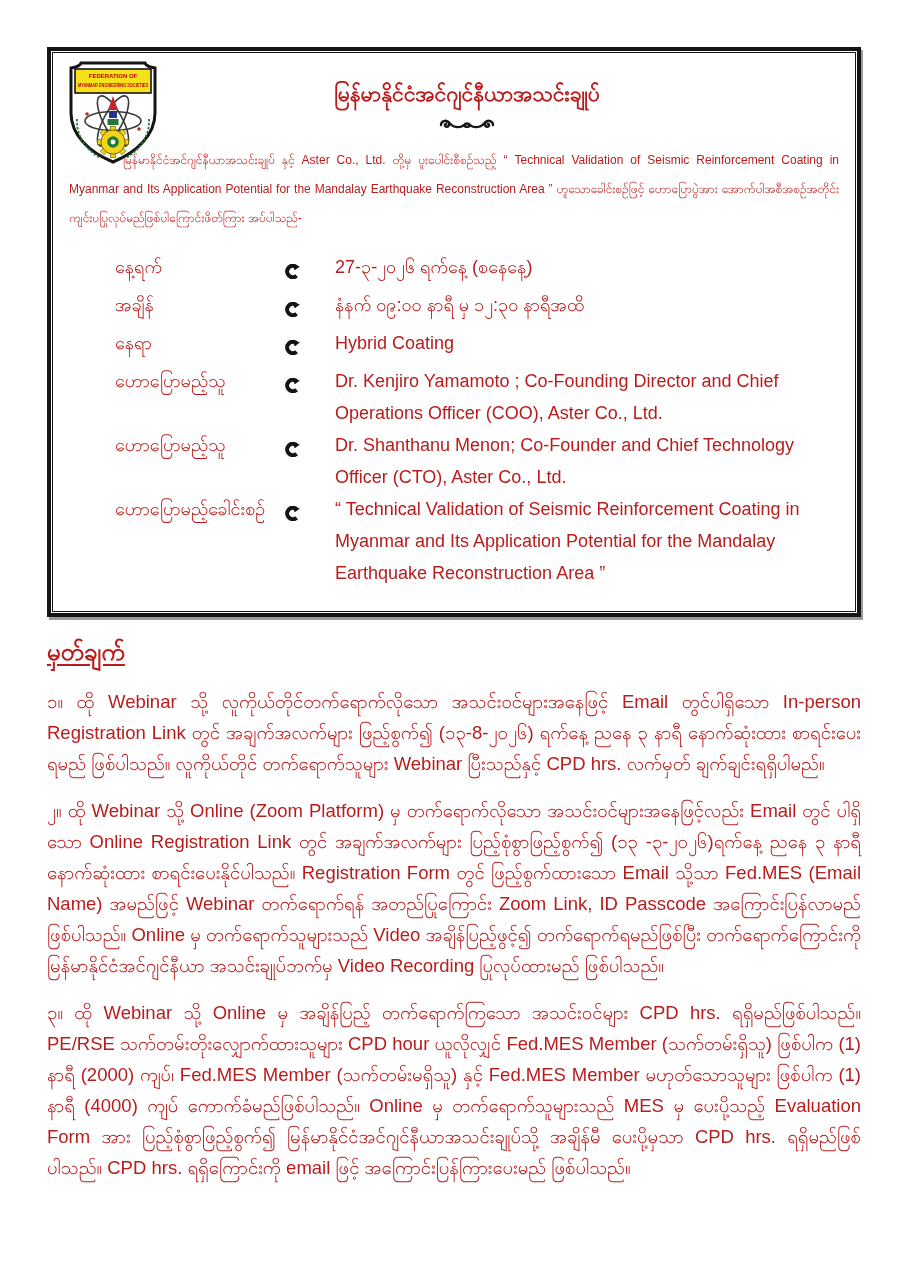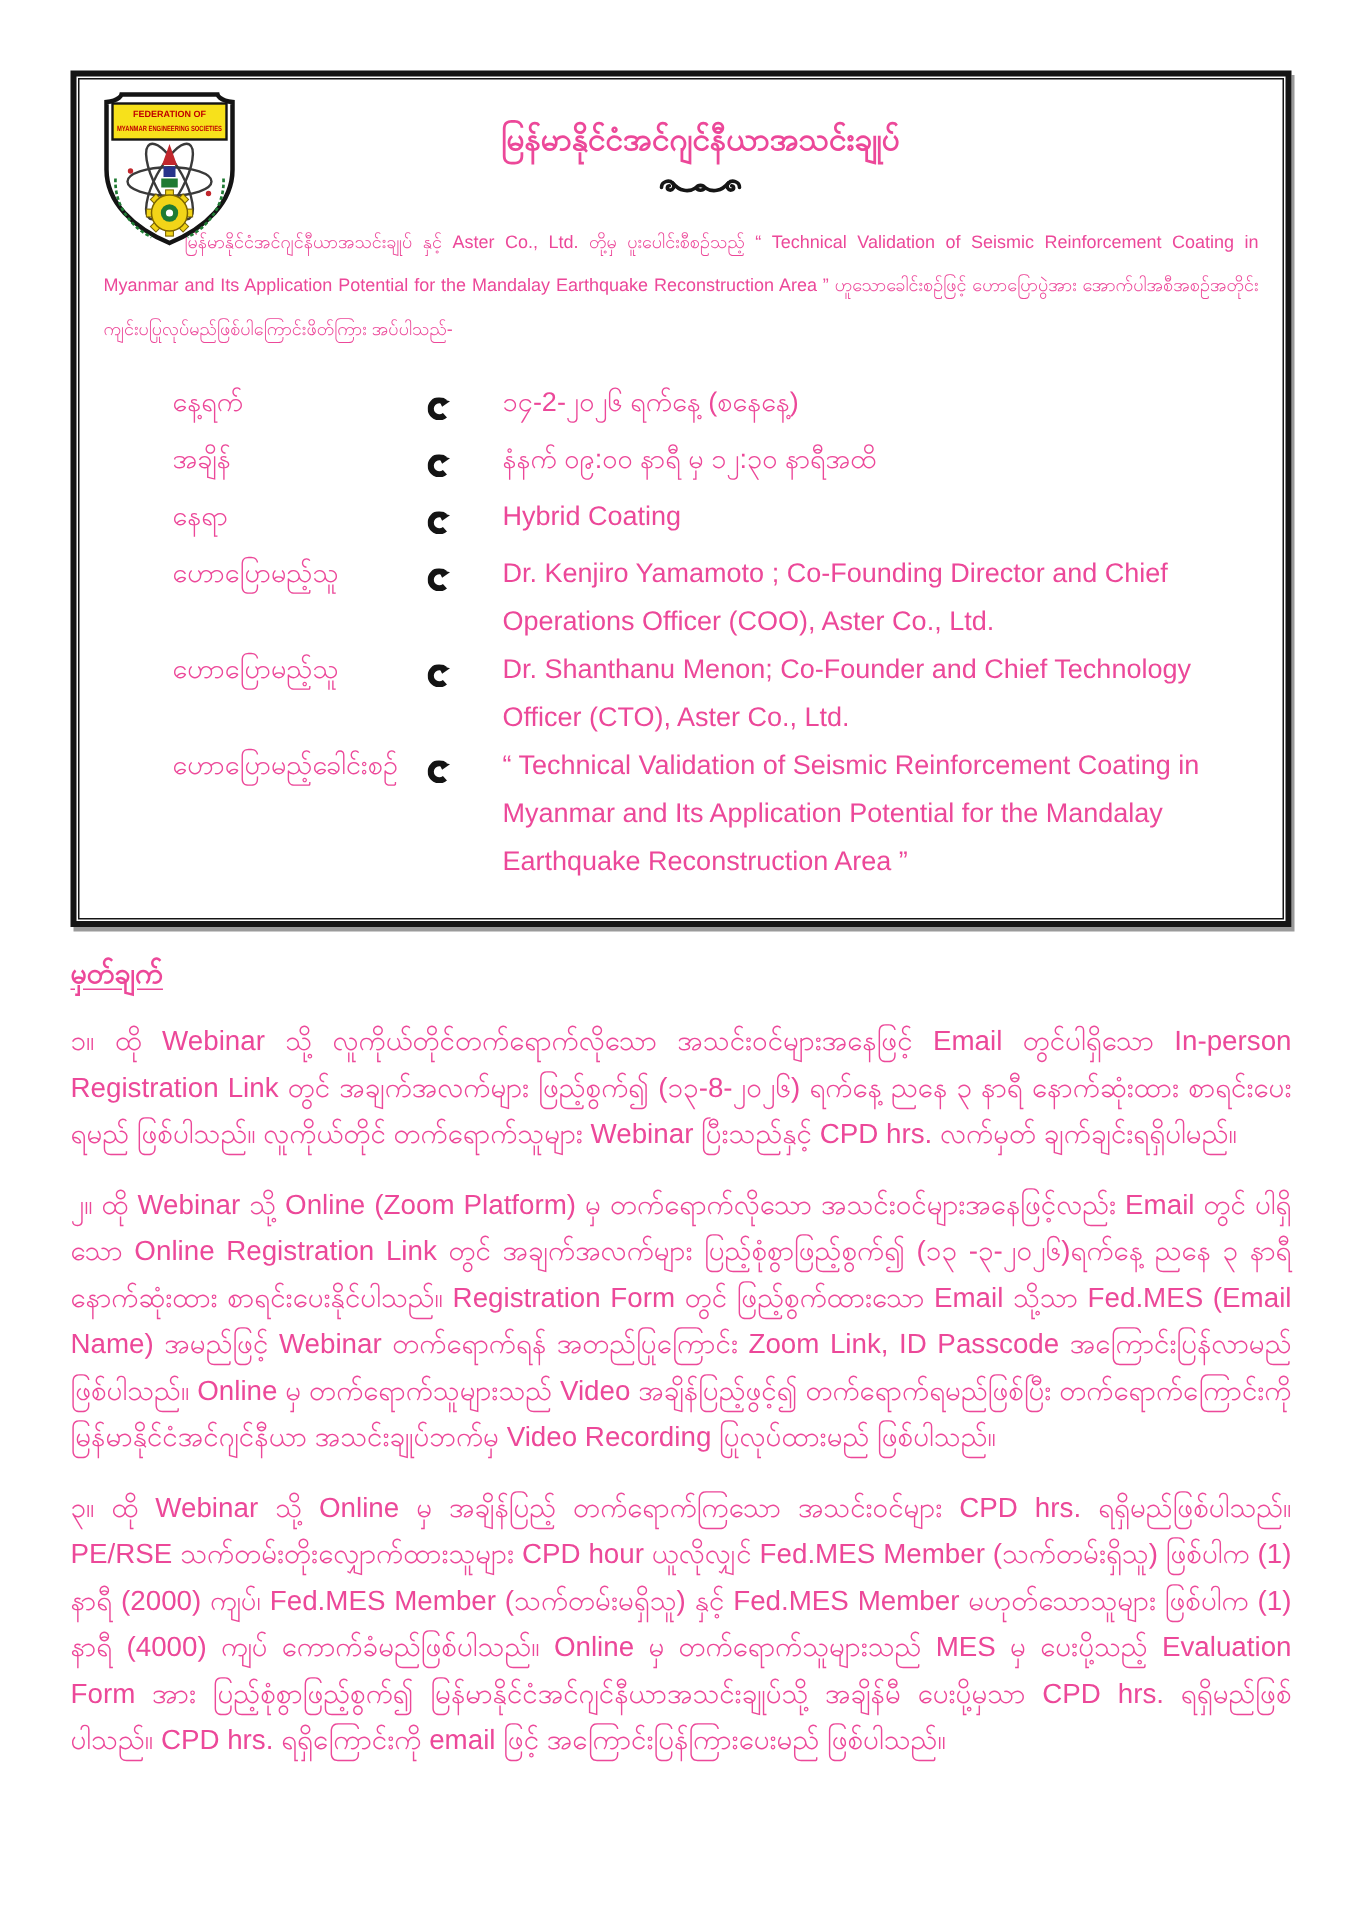--- a/index.html
+++ b/index.html
@@ -2,21 +2,21 @@
 <html><head>
 <meta charset="utf-8">
 <style>
   html,body{margin:0;padding:0;background:#e8e8e8;}
   .page{
     position:relative;
     width:904px;height:1280px;
     margin:0 auto;
     background:#ffffff;
     font-family:"Liberation Sans","DejaVu Sans",sans-serif;
-    color:#ec4899;
+    color:#b91c1c;
     overflow:hidden;
   }
   
   .box-outer{
     position:absolute;left:47px;top:47px;width:814px;
     border:4px solid #151515;
     box-shadow:2px 3px 0 #9a9a9a;
     box-sizing:border-box;
     background:#fff;
   }
@@ -46,21 +46,21 @@
   .drow{display:contents;}
   .dlabel{white-space:nowrap;}
   .dbullet{padding-top:6px;}
   .dvalue{padding-right:4px;}
   .seg-bold{font-weight:400;}
   
   .notes{
     position:absolute;left:47px;top:636px;width:814px;
   }
   .notes-heading{
-    font-size:19px;font-weight:700;
+    font-size:24px;font-weight:700;
     text-decoration:underline;text-underline-offset:4px;
     margin:0 0 14px 0;
   }
   .note-para{
     font-size:18.5px;line-height:31px;
     text-align:justify;
     margin:0 0 16px 0;
   }
 </style>
 </head>
@@ -128,21 +128,21 @@
       <div class="details">
 
         <div class="drow">
           <div class="dlabel">နေ့ရက်</div>
           <div class="dbullet">
             <svg width="15" height="15" viewBox="0 0 16 16">
                 <path d="M12.4 3.4 A6.1 6.1 0 1 0 12.4 12.6" fill="none" stroke="#141414" stroke-width="4.4"></path>
                 <polygon points="16,2.6 7.4,0.4 10.4,6.6" fill="#141414"></polygon>
               </svg>
           </div>
-          <div class="dvalue"><span>၁၄-2-၂၀၂၆ ရက်နေ့ (စနေနေ့)</span></div>
+          <div class="dvalue"><span>27-၃-၂၀၂၆ ရက်နေ့ (စနေနေ့)</span></div>
         </div>
 
         <div class="drow">
           <div class="dlabel">အချိန်</div>
           <div class="dbullet">
             <svg width="15" height="15" viewBox="0 0 16 16">
                 <path d="M12.4 3.4 A6.1 6.1 0 1 0 12.4 12.6" fill="none" stroke="#141414" stroke-width="4.4"></path>
                 <polygon points="16,2.6 7.4,0.4 10.4,6.6" fill="#141414"></polygon>
               </svg>
           </div>

